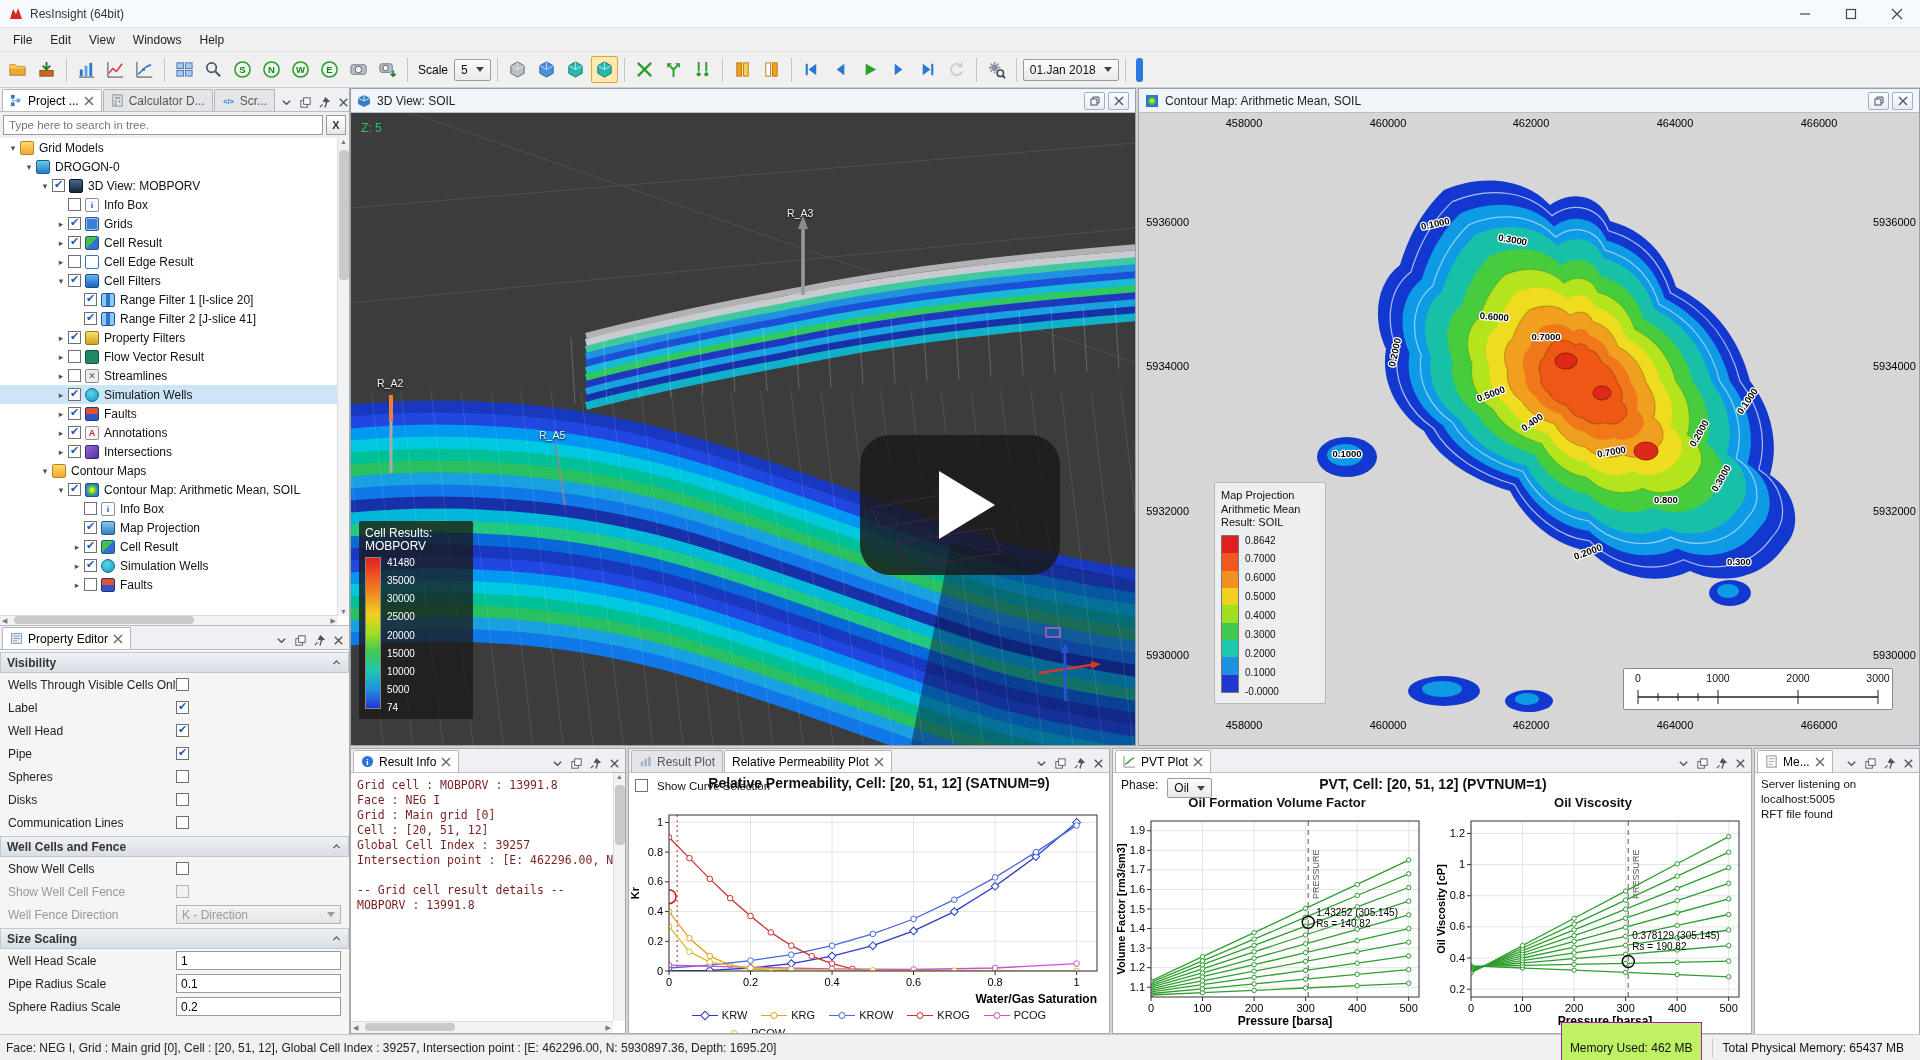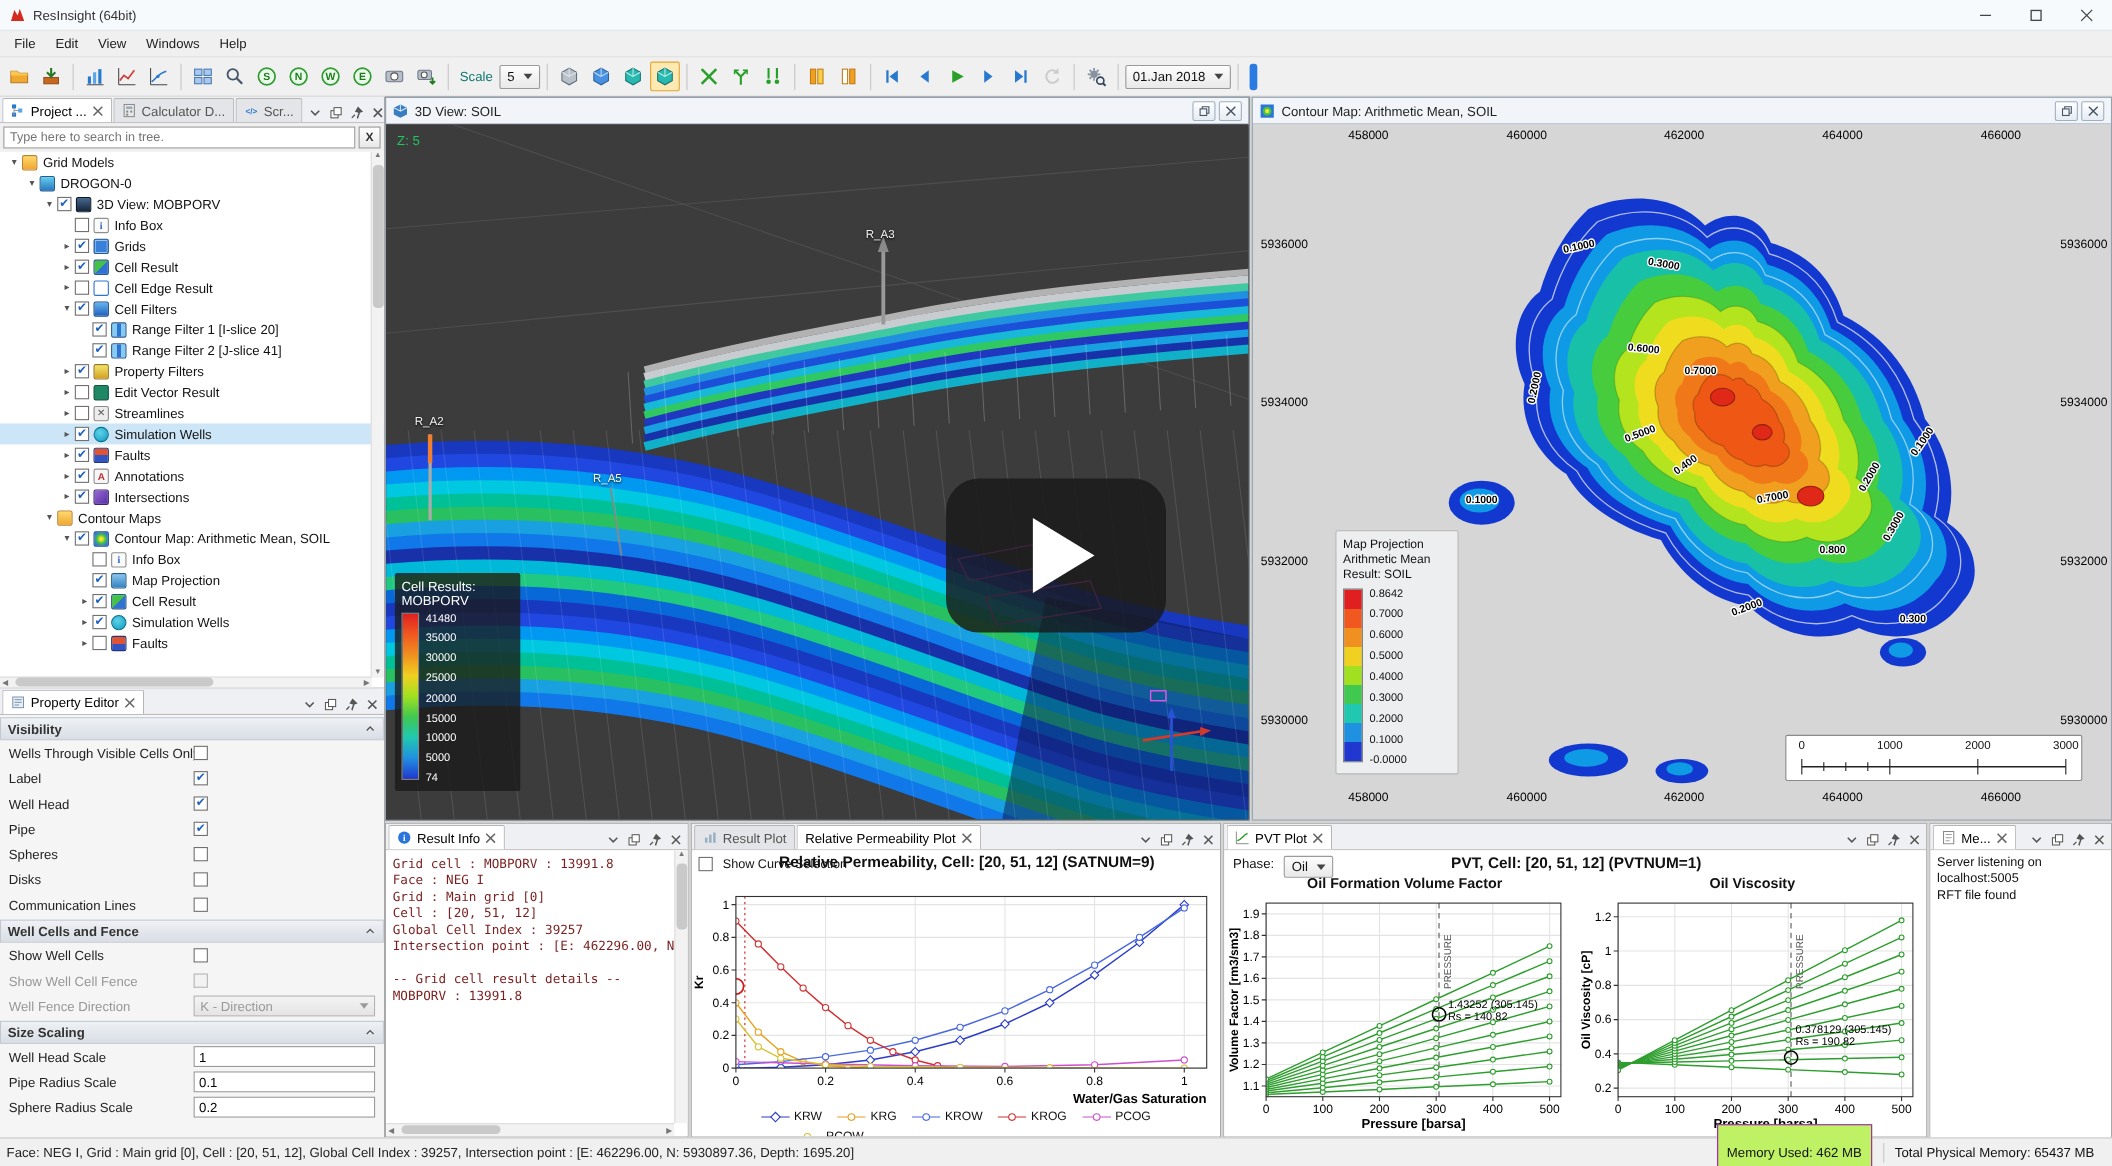--- a/index.html
+++ b/index.html
@@ -15,21 +15,21 @@
 .winctl{width:46px;height:28px;display:flex;align-items:center;justify-content:center;color:#444}
 .winctl svg{width:12px;height:12px}
 #menubar{position:absolute;left:0;top:28px;width:1920px;height:24px;background:#f0f0f0;display:flex;align-items:center;padding-left:4px;border-bottom:1px solid #e2e2e2}
 .menu-item{padding:3px 9px;color:#222}
 #toolbar{position:absolute;left:0;top:52px;width:1920px;height:36px;background:#f0f0f0;border-bottom:1px solid #cfcfcf;display:flex;align-items:center;padding:0 4px;gap:2px}
 .tbtn{width:27px;height:27px;border:1px solid transparent;border-radius:2px;display:flex;align-items:center;justify-content:center;flex:none}
 .tbtn svg{width:19px;height:19px}
 .tbtn.sel{background:#ffe9b2;border-color:#e2a62e}
 .tbtn.dis{opacity:.4}
 .tsep{width:1px;height:24px;background:#c6c6c6;margin:0 4px;flex:none}
-.tlbl{padding:0 4px;color:#0f766e}
+.tlbl{padding:0 4px;color:#000000}
 .combo{height:22px;border:1px solid #9a9a9a;background:linear-gradient(#fdfdfd,#e9e9e9);display:flex;align-items:center;padding:0 6px;gap:8px;border-radius:2px;flex:none}
 .combo .arr{width:0;height:0;border-left:4px solid transparent;border-right:4px solid transparent;border-top:5px solid #444}
 .tgrip{width:7px;height:24px;background:#2a7ae2;border-radius:3px;margin-left:4px;flex:none}
 
 .dock{position:absolute;background:#fff;border:1px solid #a9a9a9}
 .dock-tabs{height:24px;background:#eef0f3;border-bottom:1px solid #bdbdbd;display:flex;align-items:flex-end;padding:0 2px;gap:1px}
 .dtab{height:22px;padding:0 7px;display:flex;align-items:center;gap:5px;border:1px solid #b5b5b5;border-bottom:none;border-radius:2px 2px 0 0;background:#e3e5e8;color:#555;white-space:nowrap}
 .dtab.active{background:#fff;color:#000}
 .dtab .ticn{width:13px;height:13px}
 .dtab .ticn svg{width:13px;height:13px}
@@ -507,21 +507,21 @@
         <div class="tree-row" style="padding-left:54px">
    <span class="exp">▸</span>
           <span class="cb checked"></span>
    <span class="ticon i-propfilter"></span>
    <span class="tlabel">Property Filters</span>
         </div>
         <div class="tree-row" style="padding-left:54px">
    <span class="exp">▸</span>
           <span class="cb"></span>
    <span class="ticon i-flowvector"></span>
-   <span class="tlabel">Edit Vector Result</span>
+   <span class="tlabel">Flow Vector Result</span>
         </div>
         <div class="tree-row" style="padding-left:54px">
    <span class="exp">▸</span>
           <span class="cb"></span>
    <span class="ticon i-streamlines">✕</span>
    <span class="tlabel">Streamlines</span>
         </div>
         <div class="tree-row sel" style="padding-left:54px">
    <span class="exp">▸</span>
           <span class="cb checked"></span>

